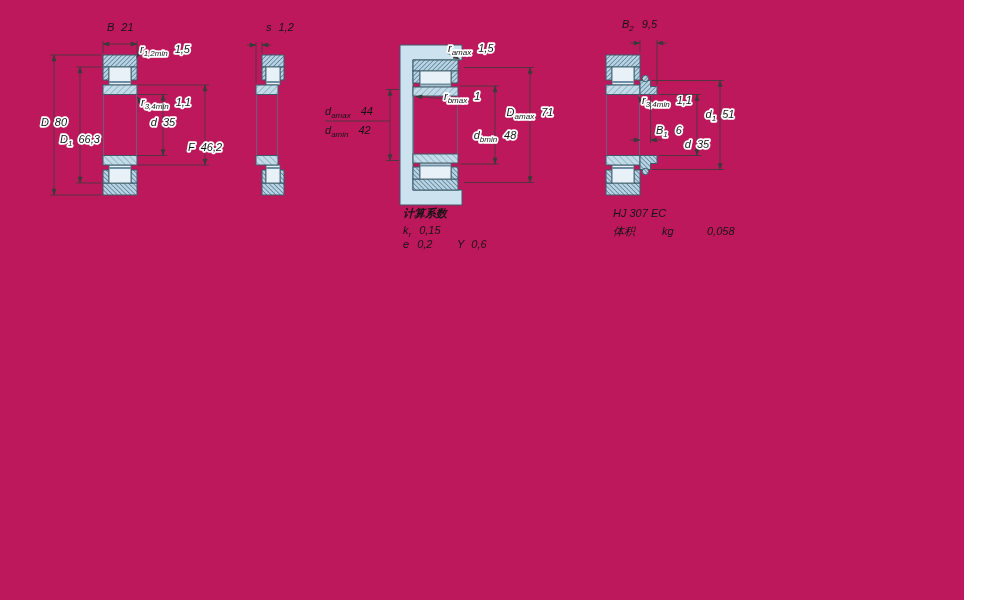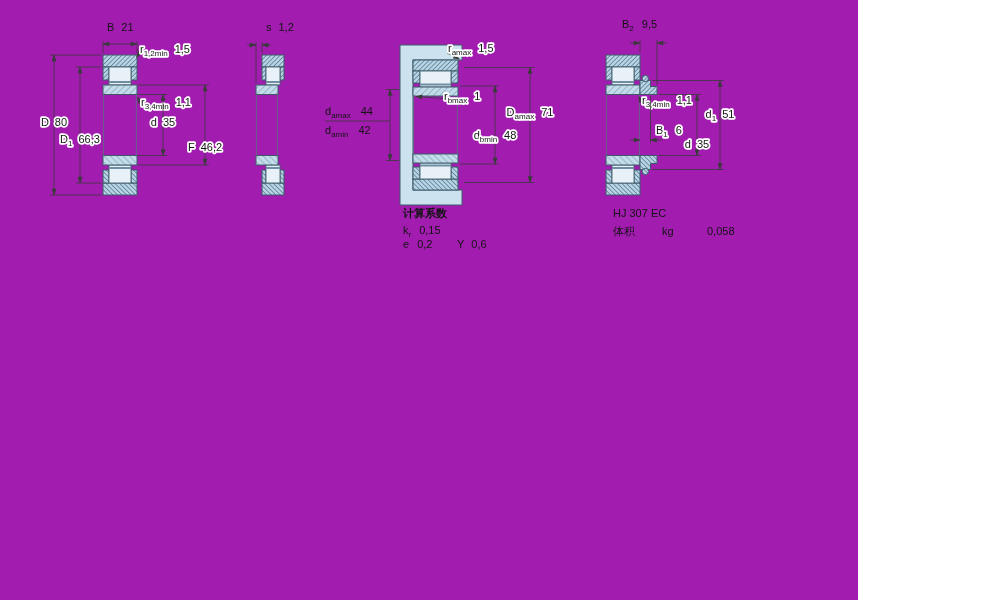--- a/index.html
+++ b/index.html
@@ -1,17 +1,17 @@
 <!DOCTYPE html>
 <html><head>
 <meta charset="utf-8">
 <style>
   html,body{margin:0;padding:0;background:#fff;}
-  #stage{position:relative;width:858px;height:600px;background:#a21caf;overflow:hidden;
-         font-family:"Liberation Sans",sans-serif;}
+  #stage{position:relative;width:964px;height:600px;background:#be185d;overflow:hidden;
+         font-family:"Liberation Sans",sans-serif;font-style:italic;}
   svg text{font-family:"Liberation Sans","DejaVu Sans",sans-serif;font-size:11px;fill:#141414;}
   svg .sub{font-size:8px;}
   svg .halo{stroke:#fff;stroke-width:3.5px;paint-order:stroke;stroke-linejoin:round;}
   svg .bold{font-weight:bold;}
   .ring-dark{fill:url(#hatchD);stroke:#3d5a6b;stroke-width:1;}
   .ring{fill:url(#hatchL);stroke:#3d5a6b;stroke-width:1;}
   .roller{fill:#e8f1f7;stroke:#46626f;stroke-width:0.9;}
   .cage{fill:#6e8fa3;stroke:none;}
   .abut{fill:#cde2ef;stroke:#3d5a6b;stroke-width:1;}
   .dl{stroke:#3a3a3a;stroke-width:0.8;fill:none;}

